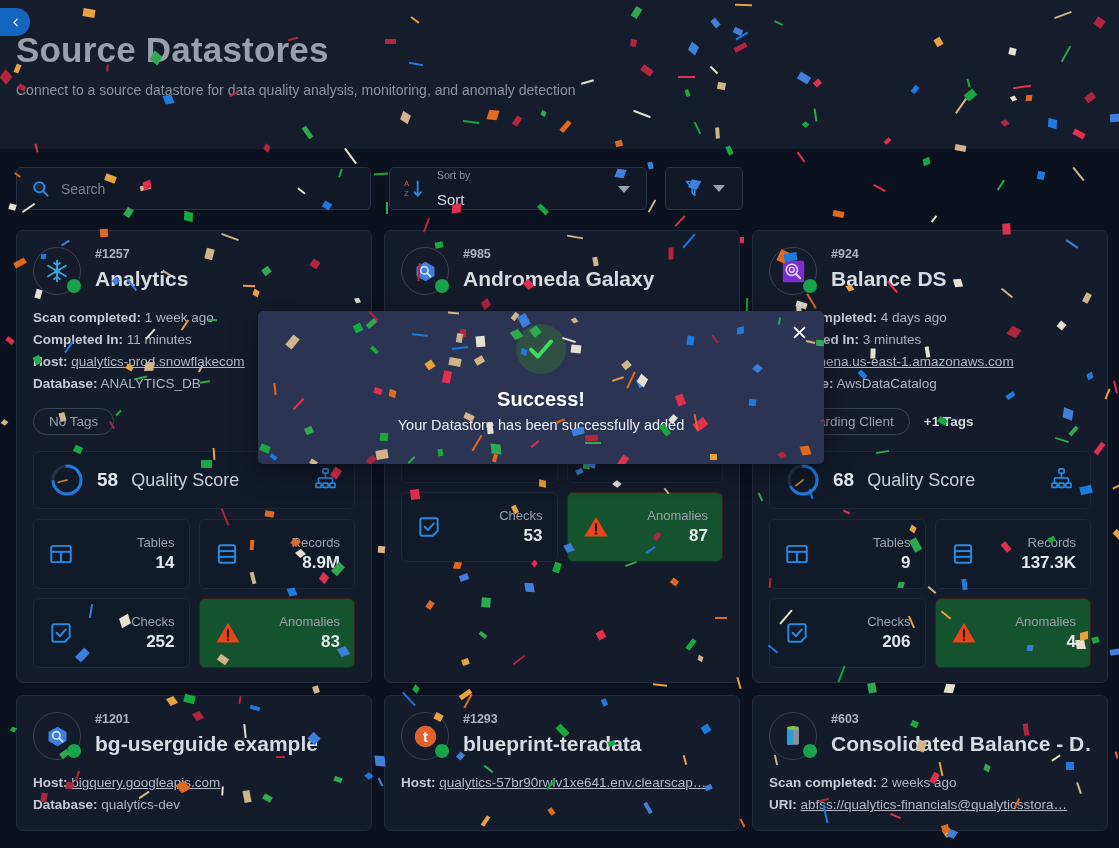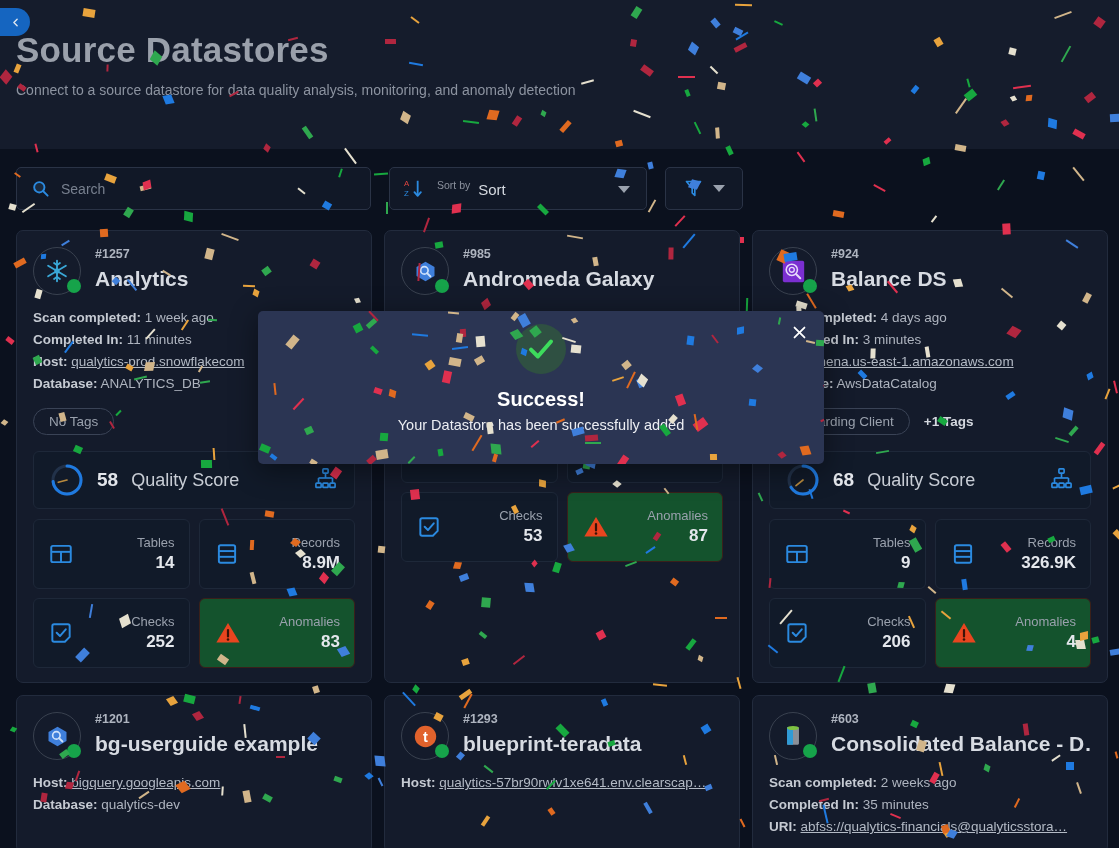--- a/index.html
+++ b/index.html
@@ -46,21 +46,21 @@
     display: flex; align-items: center; gap: 11px; padding: 0 14px;
   }
   .search-box .ph { color: #78808f; font-size: 14px; }
   .sortby {
     width: 258px; height: 43px;
     border: 1px solid #2a3346; border-radius: 5px;
     background: #111827;
     display: flex; align-items: center; gap: 12px; padding: 0 13px;
     position: relative;
   }
-  .sortby .txt { display: flex; flex-direction: row; line-height: 1.15; gap: 8px; }
+  .sortby .txt { display: flex; flex-direction: column; line-height: 1.15; gap: 8px; }
   .sortby .lbl { font-size: 10.5px; color: #8b919d; }
   .sortby .val { font-size: 15px; color: #d6dae1; margin-top: 2px; }
   .caret {
     width: 0; height: 0;
     border-left: 6px solid transparent; border-right: 6px solid transparent;
     border-top: 7px solid #9aa1ad;
   }
   .sortby .caret { position: absolute; right: 16px; top: 18px; }
   .filter-box {
     width: 78px; height: 43px;
@@ -449,21 +449,21 @@
           </div>
         </div>
           <div class="stat">
           <svg xmlns="http://www.w3.org/2000/svg" viewBox="0 0 24 24" width="26" height="26" fill="none" stroke="#2b8ae0" stroke-width="1.8">
         <rect x="4.5" y="4" width="15" height="16" rx="1.6"></rect>
               <line x1="4.5" y1="9.3" x2="19.5" y2="9.3"></line>
         <line x1="4.5" y1="14.6" x2="19.5" y2="14.6"></line>
             </svg>
           <div class="sv">
             <div class="sl">Records</div>
-            <div class="snum">326.9K</div>
+            <div class="snum">137.3K</div>
           </div>
         </div>
           <div class="stat">
           <svg xmlns="http://www.w3.org/2000/svg" viewBox="0 0 24 24" width="26" height="26" fill="none" stroke="#2b8ae0" stroke-width="1.8">
         <path d="M4 5.6A1.6 1.6 0 0 1 5.6 4h12.8A1.6 1.6 0 0 1 20 5.6v10L15.6 20H5.6A1.6 1.6 0 0 1 4 18.4z"></path>
         <polyline points="8 11.8 11 14.8 16.4 8.6" stroke-linecap="round" stroke-linejoin="round"></polyline>
             </svg>
           <div class="sv">
             <div class="sl">Checks</div>
             <div class="snum">206</div>
@@ -530,21 +530,20 @@
             </svg>
         <span class="dot"></span>
       </div>
       <div style="min-width:0;flex:1">
         <div class="ds-id">#603</div>
         <div class="ds-name">Consolidated Balance - D…</div>
       </div>
     </div>
     <div class="meta">
           <div class="row"><b>Scan completed:</b> <span>2 weeks ago</span></div>
-          <div class="row"><b>Completed In:</b> <span>35 minutes</span></div>
           <div class="row"><b>URI:</b> <a href="#">abfss://qualytics-financials@qualyticsstora…</a></div>
         </div>
       </div>
     </div>
 
   <div class="confetti" id="confetti">
       <i style="left:284px;top:314px;width:7px;height:9px;background:#e06a20;transform:rotate(28deg)"></i>
       <i style="left:940px;top:614px;width:12px;height:2px;background:#e8a33d;transform:rotate(220deg)"></i>
       <i style="left:601px;top:700px;width:7px;height:5px;background:#1f7ae0;transform:rotate(66deg)"></i>
       <i style="left:934px;top:768px;width:14px;height:2px;background:#e8a33d;transform:rotate(78deg)"></i>

